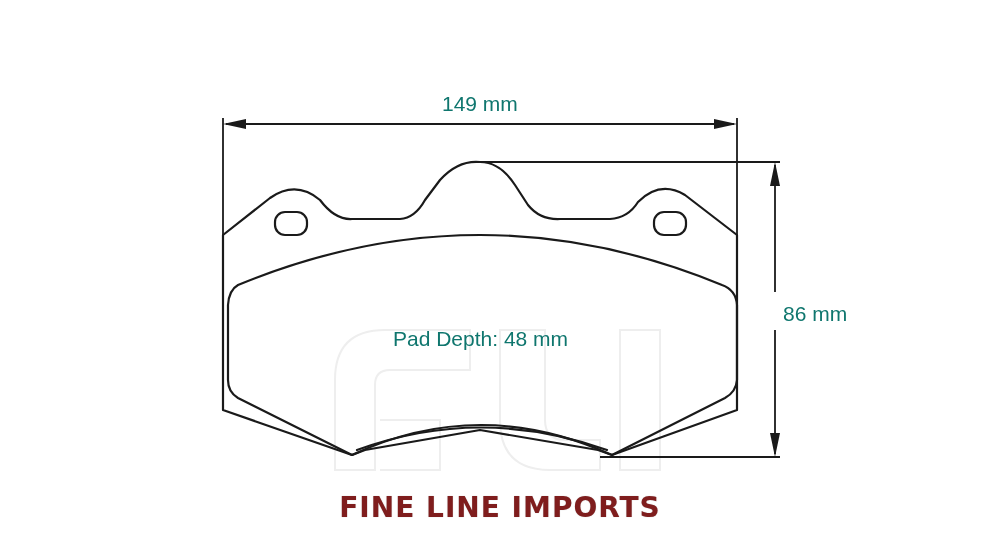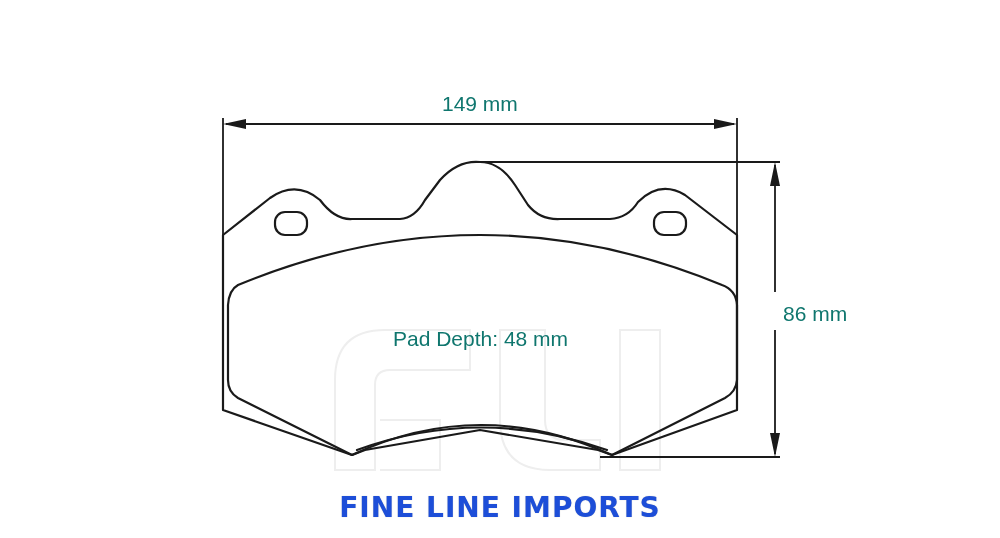--- a/index.html
+++ b/index.html
@@ -6,21 +6,21 @@
   body { width: 1000px; height: 538px; position: relative; overflow: hidden;
          font-family: "Liberation Sans", sans-serif; }
   #drawing { position: absolute; left: 0; top: 0; }
   .dim-label { position: absolute; font-family: "Liberation Sans", sans-serif;
                font-size: 21px; color: #0f766e; white-space: nowrap; }
   #width-label { left: 442px; top: 92px; }
   #height-label { left: 758px; top: 302px; margin-left: 25px; }
   #depth-label { left: 393px; top: 327px; }
   #brand { position: absolute; left: 332px; top: 491px; width: 336px; text-align: center;
            font-family: "DejaVu Sans", sans-serif; font-weight: bold; font-size: 28px;
-           letter-spacing: 1px; color: #1d4ed8; white-space: nowrap;
+           letter-spacing: 1px; color: #7f1d1d; white-space: nowrap;
            text-shadow: 0 0 1px #bbb; }
 </style>
 </head>
 <body>
 
 <svg id="drawing" width="1000" height="538" viewBox="0 0 1000 538">
 
   <g fill="none" stroke="#eeeeee" stroke-width="2">
     <path d="M335 470 L335 380 Q335 330 385 330 L470 330 L470 370 L390 370 Q375 370 375 385 L375 470 Z"></path>
     <path d="M380 420 L440 420 L440 470 L380 470"></path>

